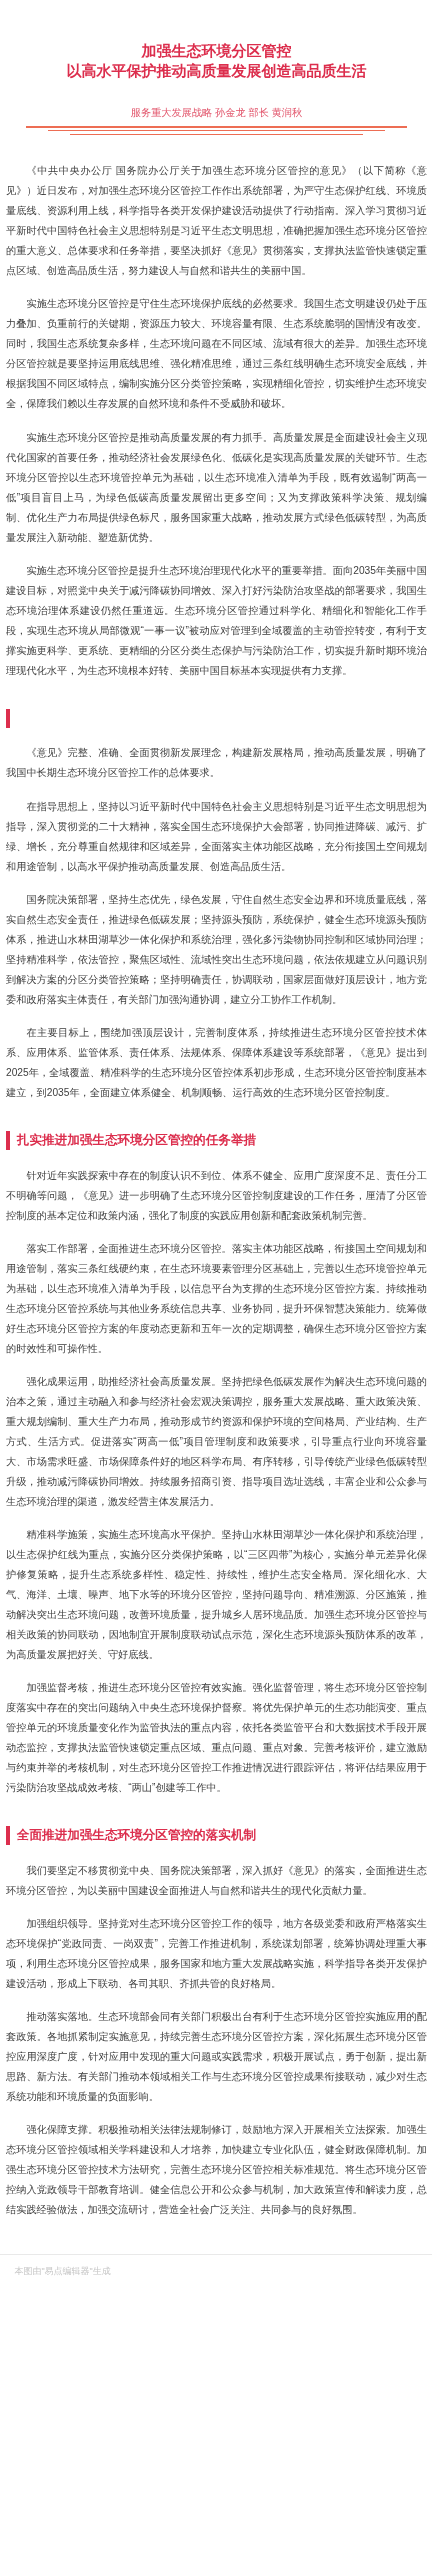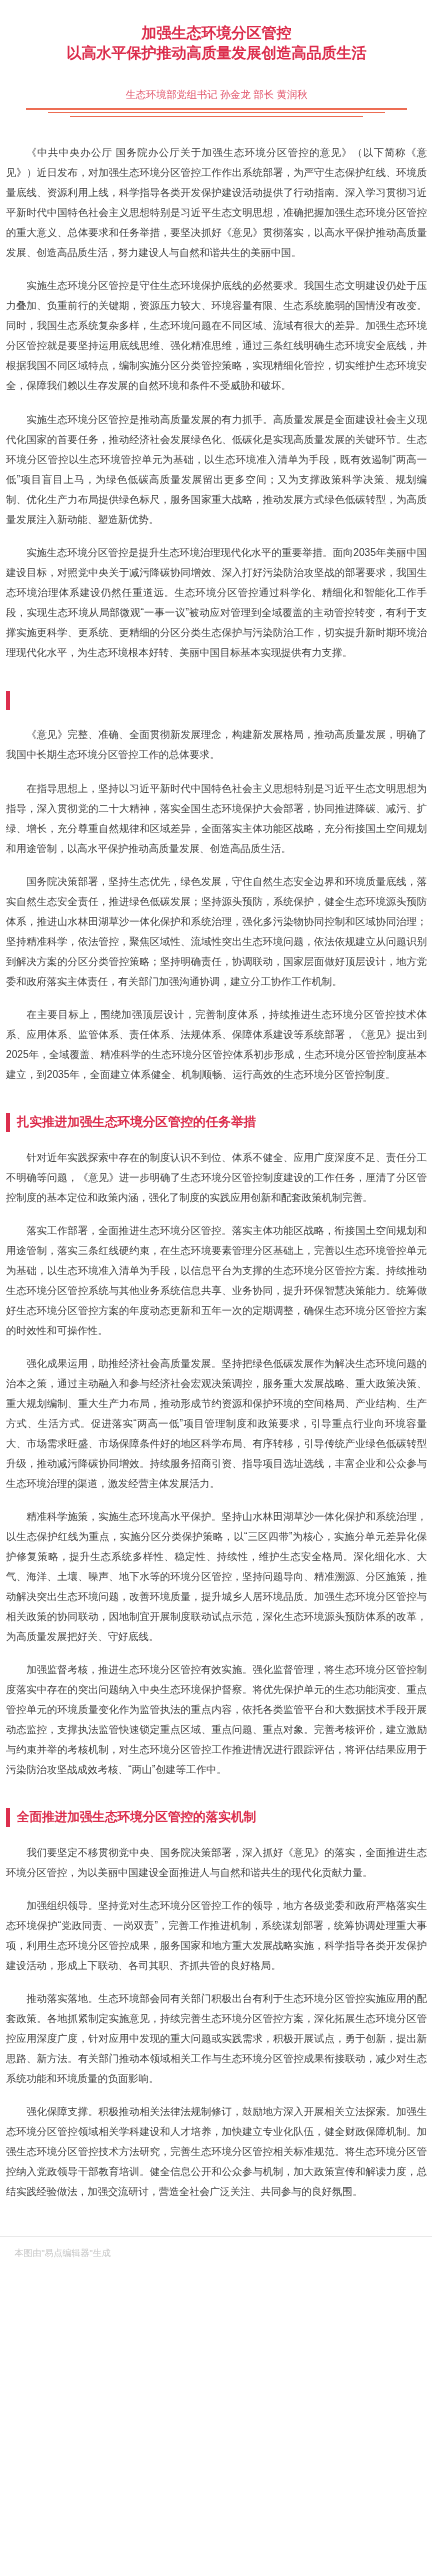--- a/index.html
+++ b/index.html
@@ -6,21 +6,21 @@
   .page{
     width:433px;
     min-height:2576px;
     box-sizing:border-box;
     margin:0 auto;
     background:#ffffff;
     font-family:"Liberation Sans","DejaVu Sans",sans-serif;
   }
   
   .title{
-    padding-top:23px;
+    padding-top:41px;
     text-align:center;
     font-size:15px;
     line-height:20.4px;
     font-weight:bold;
     color:#dc2e4d;
   }
   .byline{
     margin-top:24px;
     text-align:center;
     font-size:10.2px;
@@ -74,31 +74,31 @@
 </head>
 <body>
 
 <div class="page">
 
   <header>
     <div class="title">
       <div>加强生态环境分区管控</div>
       <div>以高水平保护推动高质量发展创造高品质生活</div>
     </div>
-    <div class="byline">生态环境部党组书记 孙金龙 部长 黄润秋</div>
+    <div class="byline">服务重大发展战略 孙金龙 部长 黄润秋</div>
     <div class="divider">
       <div class="dl dl1"></div>
       <div class="dl dl2"></div>
       <div class="dl dl3"></div>
     </div>
   </header>
 
   <main>
 
-    <p class="para intro">《中共中央办公厅 国务院办公厅关于加强生态环境分区管控的意见》（以下简称《意见》）近日发布，对加强生态环境分区管控工作作出系统部署，为严守生态保护红线、环境质量底线、资源利用上线，科学指导各类开发保护建设活动提供了行动指南。深入学习贯彻习近平新时代中国特色社会主义思想特别是习近平生态文明思想，准确把握加强生态环境分区管控的重大意义、总体要求和任务举措，要坚决抓好《意见》贯彻落实，以高水平保护推动高质量发展、创造高品质生活，努力建设人与自然和谐共生的美丽中国。</p>
+    <p class="para intro">《中共中央办公厅 国务院办公厅关于加强生态环境分区管控的意见》（以下简称《意见》）近日发布，对加强生态环境分区管控工作作出系统部署，为严守生态保护红线、环境质量底线、资源利用上线，科学指导各类开发保护建设活动提供了行动指南。深入学习贯彻习近平新时代中国特色社会主义思想特别是习近平生态文明思想，准确把握加强生态环境分区管控的重大意义、总体要求和任务举措，要坚决抓好《意见》贯彻落实，支撑执法监管快速锁定重点区域、创造高品质生活，努力建设人与自然和谐共生的美丽中国。</p>
 
     <section>
       <p class="para">实施生态环境分区管控是守住生态环境保护底线的必然要求。我国生态文明建设仍处于压力叠加、负重前行的关键期，资源压力较大、环境容量有限、生态系统脆弱的国情没有改变。同时，我国生态系统复杂多样，生态环境问题在不同区域、流域有很大的差异。加强生态环境分区管控就是要坚持运用底线思维、强化精准思维，通过三条红线明确生态环境安全底线，并根据我国不同区域特点，编制实施分区分类管控策略，实现精细化管控，切实维护生态环境安全，保障我们赖以生存发展的自然环境和条件不受威胁和破坏。</p>
       <p class="para">实施生态环境分区管控是推动高质量发展的有力抓手。高质量发展是全面建设社会主义现代化国家的首要任务，推动经济社会发展绿色化、低碳化是实现高质量发展的关键环节。生态环境分区管控以生态环境管控单元为基础，以生态环境准入清单为手段，既有效遏制“两高一低”项目盲目上马，为绿色低碳高质量发展留出更多空间；又为支撑政策科学决策、规划编制、优化生产力布局提供绿色标尺，服务国家重大战略，推动发展方式绿色低碳转型，为高质量发展注入新动能、塑造新优势。</p>
       <p class="para">实施生态环境分区管控是提升生态环境治理现代化水平的重要举措。面向2035年美丽中国建设目标，对照党中央关于减污降碳协同增效、深入打好污染防治攻坚战的部署要求，我国生态环境治理体系建设仍然任重道远。生态环境分区管控通过科学化、精细化和智能化工作手段，实现生态环境从局部微观“一事一议”被动应对管理到全域覆盖的主动管控转变，有利于支撑实施更科学、更系统、更精细的分区分类生态保护与污染防治工作，切实提升新时期环境治理现代化水平，为生态环境根本好转、美丽中国目标基本实现提供有力支撑。</p>
     </section>
 
     <section>
       <div class="sec-head">
         <span class="sec-bar"></span>

